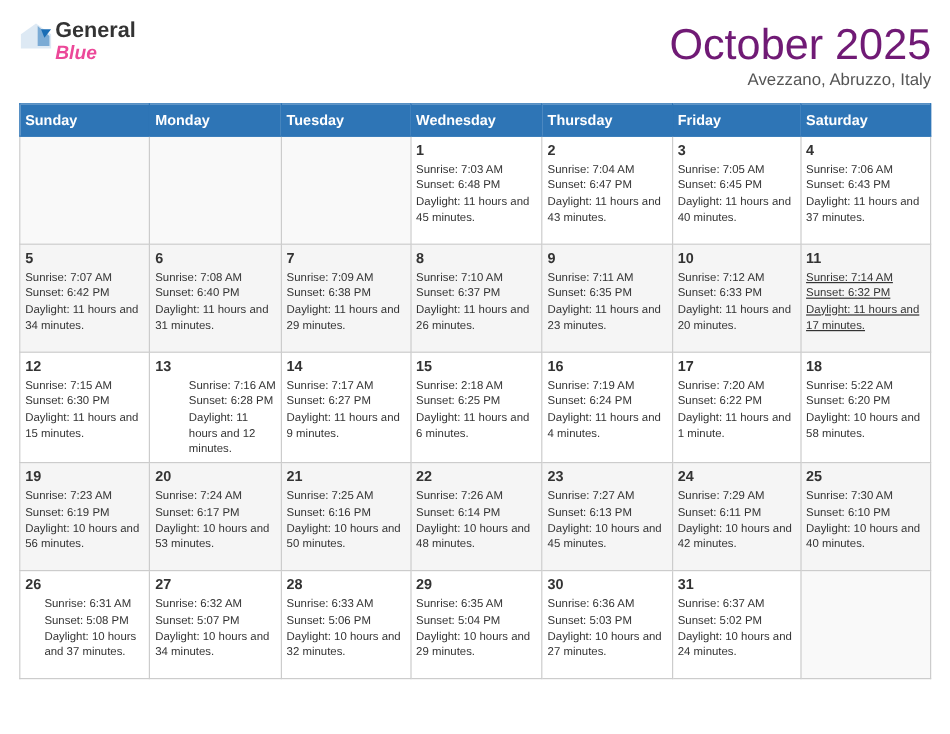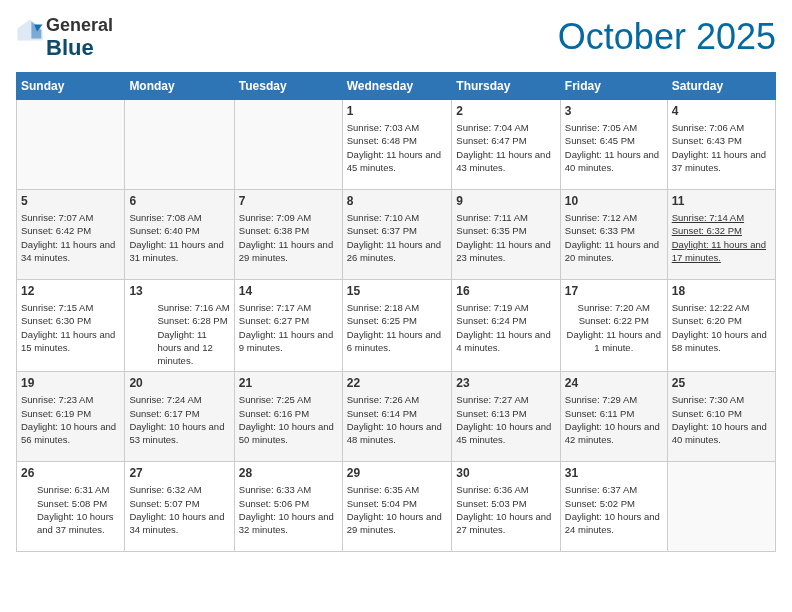--- a/index.html
+++ b/index.html
@@ -23,35 +23,36 @@
       display: flex;
       flex-direction: column;
       line-height: 1.1;
     }
     .logo-general {
       font-size: 18px;
       font-weight: bold;
       color: #333;
     }
     .logo-blue {
-      font-size: 22px;
+      font-size: 16px;
       font-weight: bold;
-      color: #0c4a6e;
+      color: #ec4899;
+      font-style: italic;
     }
     .logo-icon {
       width: 28px;
       height: 28px;
       margin-right: 2px;
     }
     .title-block {
       text-align: right;
     }
     .month-title {
       font-size: 36px;
-      color: #0369a1;
+      color: #701a75;
       font-weight: normal;
     }
     .subtitle {
       font-size: 14px;
       color: #555;
     }
     table {
       width: 100%;
       border-collapse: collapse;
       font-size: 10.5px;
@@ -103,20 +104,21 @@
       <polygon points="22,8 36,20 36,32 22,32" fill="#1a6db5" opacity="0.5"></polygon>
       <polygon points="26,12 38,12 30,22" fill="#1a6db5"></polygon>
     </svg>
     <div class="logo-text">
       <span class="logo-general">General</span>
       <span class="logo-blue">Blue</span>
     </div>
   </div>
   <div class="title-block">
     <div class="month-title">October 2025</div>
+    <div class="subtitle">Avezzano, Abruzzo, Italy</div>
   </div>
 </div>
 
 <table>
   <thead>
     <tr>
     <th>Sunday</th>
         <th>Monday</th>
         <th>Tuesday</th>
         <th>Wednesday</th>
@@ -225,27 +227,27 @@
 Daylight: 11 hours and 6 minutes.</div>
         </td>
         <td>
           <div class="day-num">16</div>
           <div class="day-info" style="white-space: pre-line;">Sunrise: 7:19 AM
 Sunset: 6:24 PM
 Daylight: 11 hours and 4 minutes.</div>
         </td>
         <td>
           <div class="day-num">17</div>
-          <div class="day-info" style="white-space: pre-line; text-align: center;">Sunrise: 7:20 AM
+          <div class="day-info" style="white-space: pre-line;">Sunrise: 7:20 AM
 Sunset: 6:22 PM
 Daylight: 11 hours and 1 minute.</div>
         </td>
         <td>
           <div class="day-num">18</div>
-          <div class="day-info" style="white-space: pre-line;">Sunrise: 12:22 AM
+          <div class="day-info" style="white-space: pre-line;">Sunrise: 5:22 AM
 Sunset: 6:20 PM
 Daylight: 10 hours and 58 minutes.</div>
         </td>
       </tr>
       <tr>
         <td>
           <div class="day-num">19</div>
           <div class="day-info" style="white-space: pre-line;">Sunrise: 7:23 AM
 Sunset: 6:19 PM
 Daylight: 10 hours and 56 minutes.</div>

